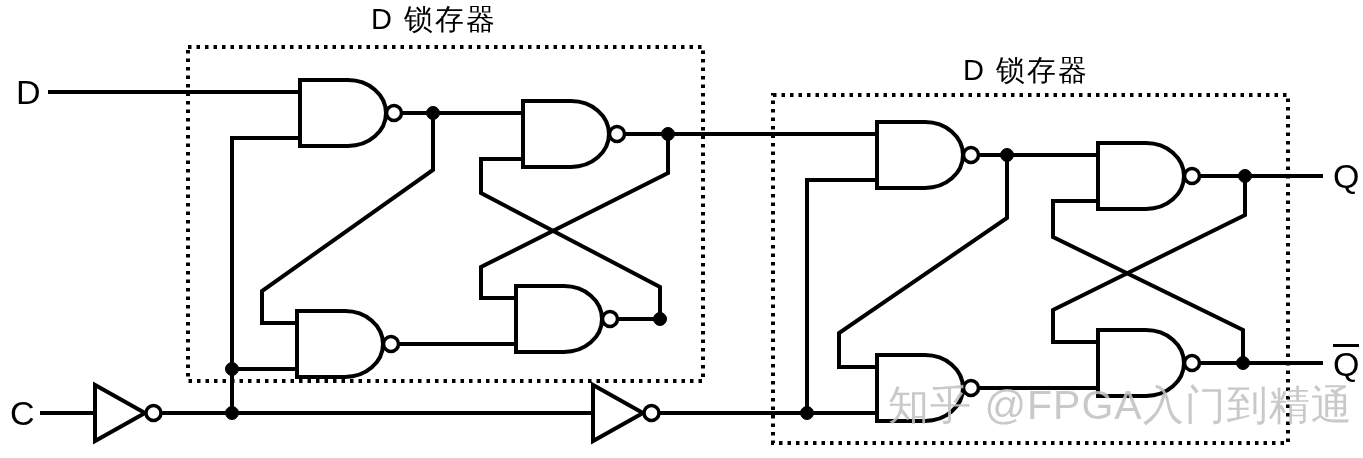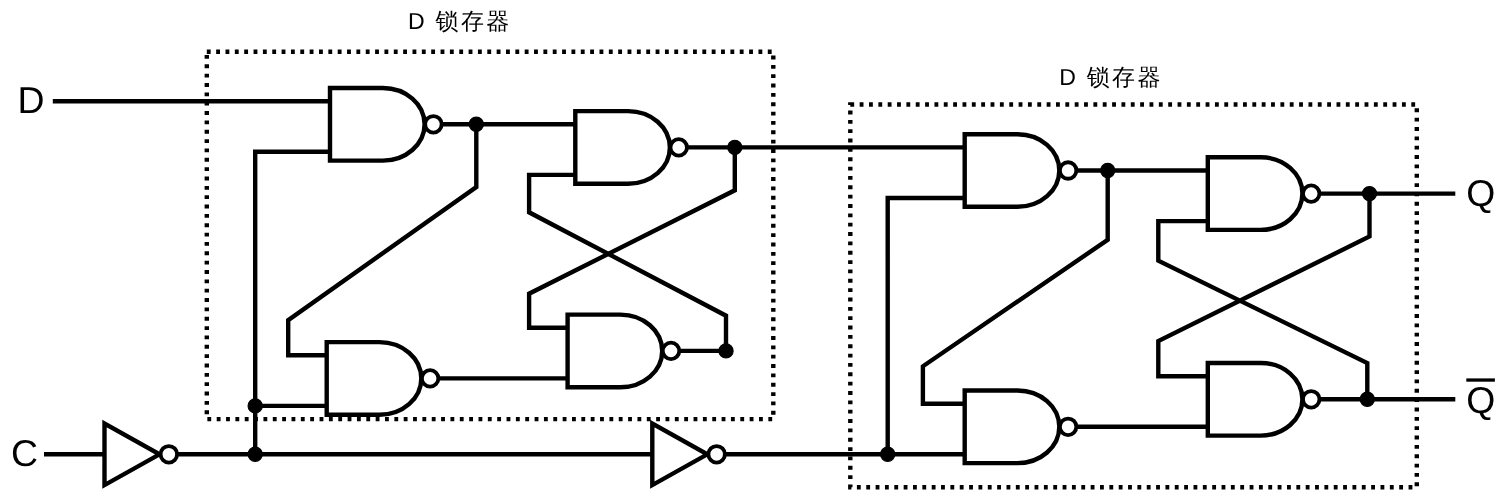--- a/index.html
+++ b/index.html
@@ -23,21 +23,21 @@
   .label-q{left:1333px;top:159px;}
   .label-qbar{
     left:1333px;top:344px;
     border-top:3.5px solid #000;
     padding-top:1px;
     line-height:32px;
   }
   .latch-title{
     position:absolute;
     color:#000;
-    font-size:21px;
+    font-size:29px;
     line-height:33px;
     letter-spacing:2px;
     white-space:nowrap;
   }
   .latch-title-1{left:371px;top:3px;}
   .latch-title-2{left:963px;top:54px;}
   .watermark{
     position:absolute;
     left:888px;top:382px;
     font-size:41px;
@@ -108,13 +108,14 @@
     </svg>
 
   <div class="label label-d">D</div>
   <div class="label label-c">C</div>
   <div class="label label-q">Q</div>
   <div class="label label-qbar">Q</div>
 
   <div class="latch-title latch-title-1">D 锁存器</div>
   <div class="latch-title latch-title-2">D 锁存器</div>
 
+  <div class="watermark">知乎 @FPGA入门到精通</div>
 </div>
 
 </body></html>

